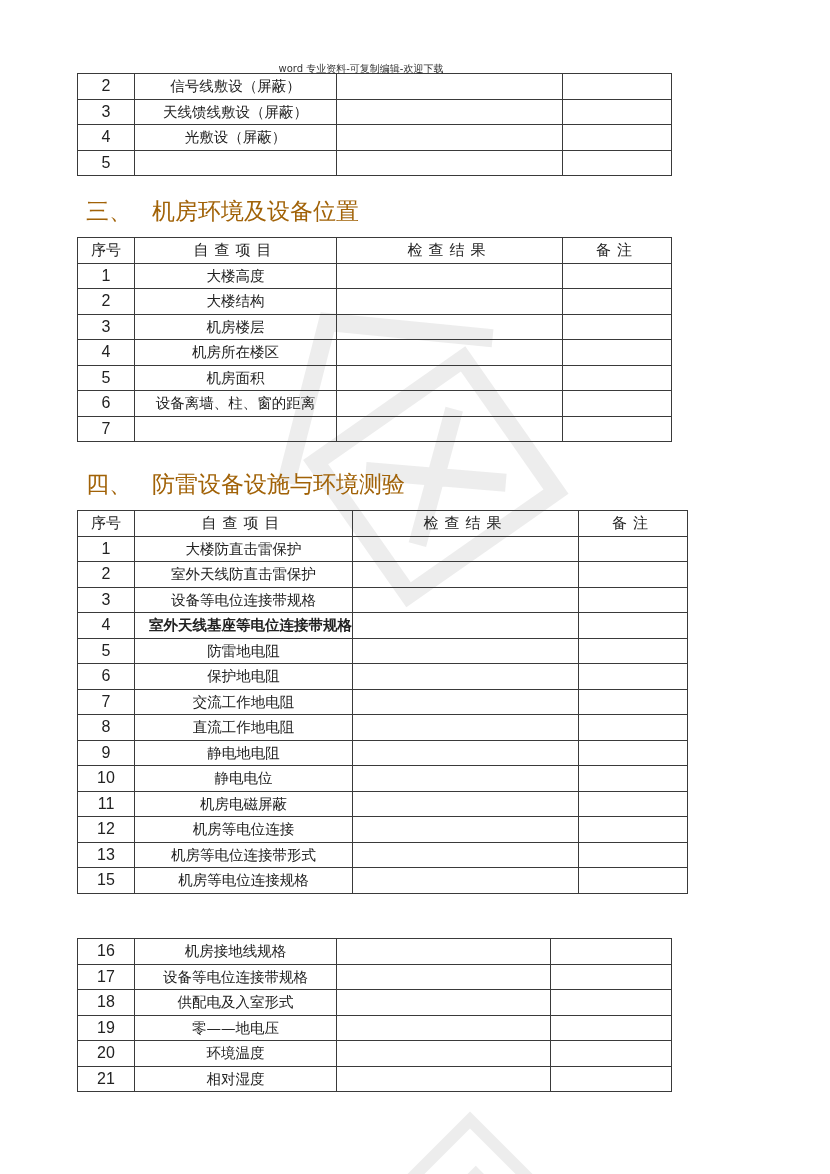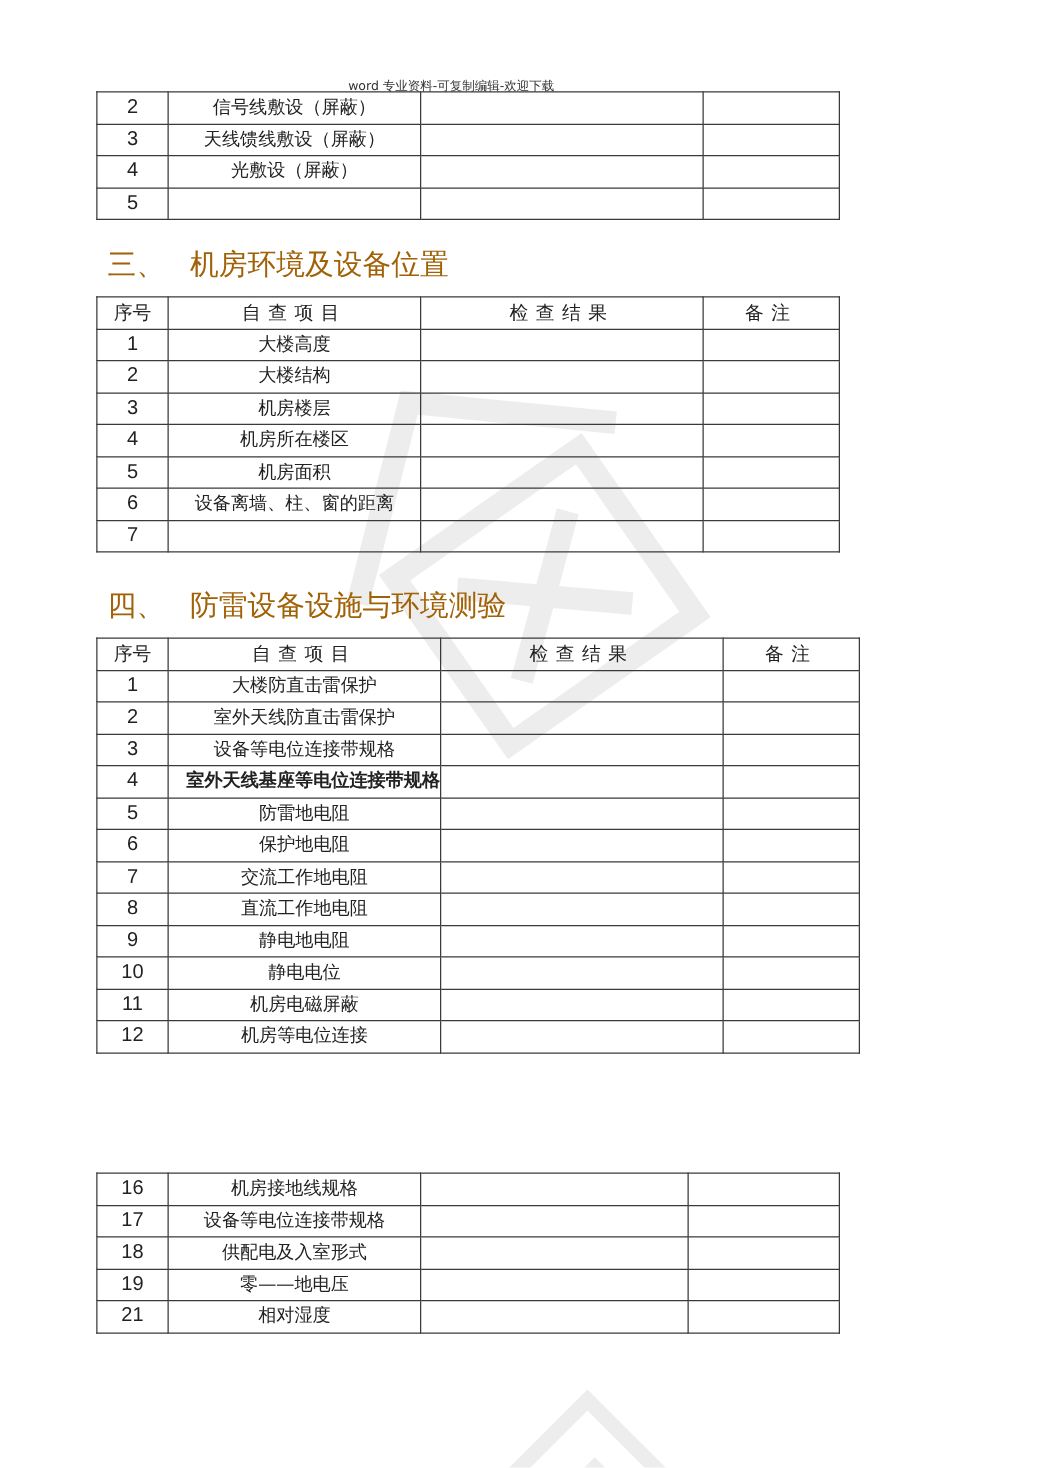--- a/index.html
+++ b/index.html
@@ -227,20 +227,32 @@
         <td class="item">机房电磁屏蔽</td>
         <td></td>
         <td></td>
       </tr>
   <tr>
         <td class="num">12</td>
         <td class="item">机房等电位连接</td>
         <td></td>
         <td></td>
       </tr>
+  <tr>
+        <td class="num">13</td>
+        <td class="item">机房等电位连接带形式</td>
+        <td></td>
+        <td></td>
+      </tr>
+  <tr>
+        <td class="num">15</td>
+        <td class="item">机房等电位连接规格</td>
+        <td></td>
+        <td></td>
+      </tr>
 </tbody>
   </table>
 
 <table class="split-table" style="top:938px;">
   <colgroup>
       <col class="s1">
       <col class="s2">
       <col class="s3">
       <col class="s4">
     </colgroup>
@@ -263,19 +275,25 @@
         <td></td>
         <td></td>
       </tr>
   <tr>
         <td class="num">19</td>
         <td class="item">零——地电压</td>
         <td></td>
         <td></td>
       </tr>
   <tr>
+        <td class="num">20</td>
+        <td class="item">环境温度</td>
+        <td></td>
+        <td></td>
+      </tr>
+  <tr>
         <td class="num">21</td>
         <td class="item">相对湿度</td>
         <td></td>
         <td></td>
       </tr>
 </tbody>
   </table>
 
 </body></html>

